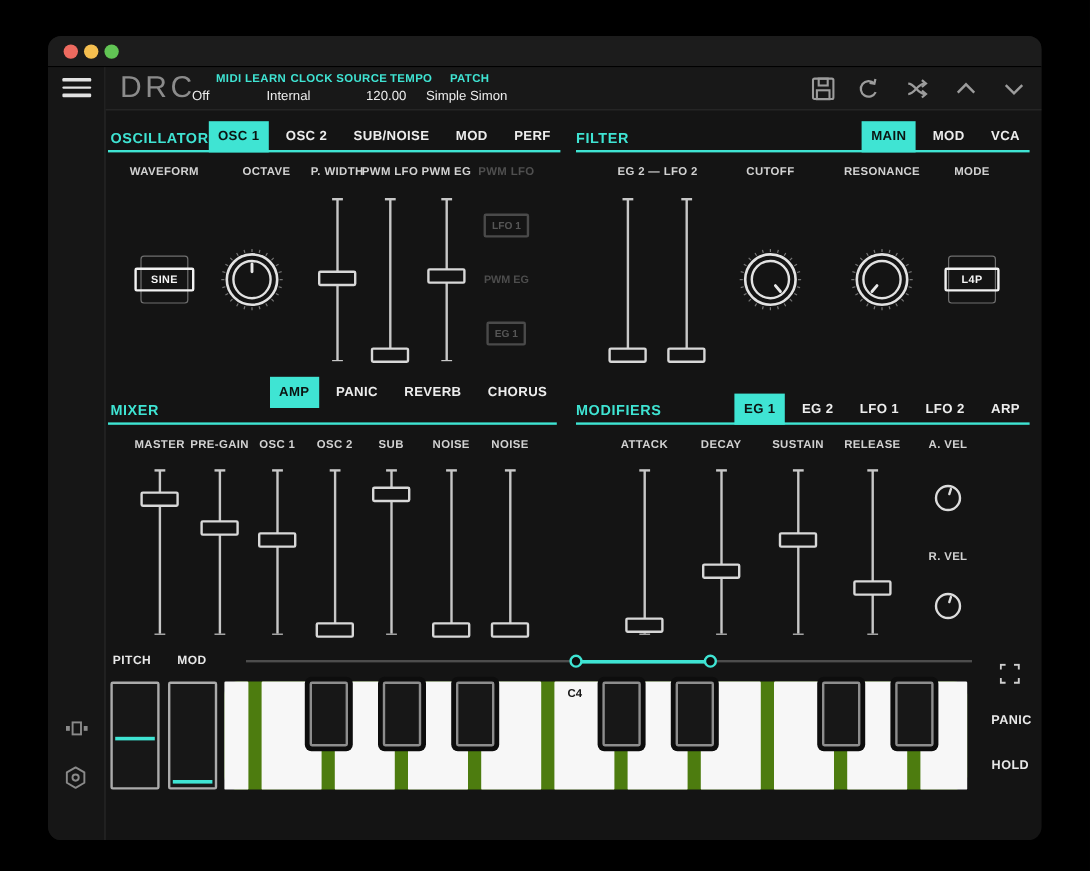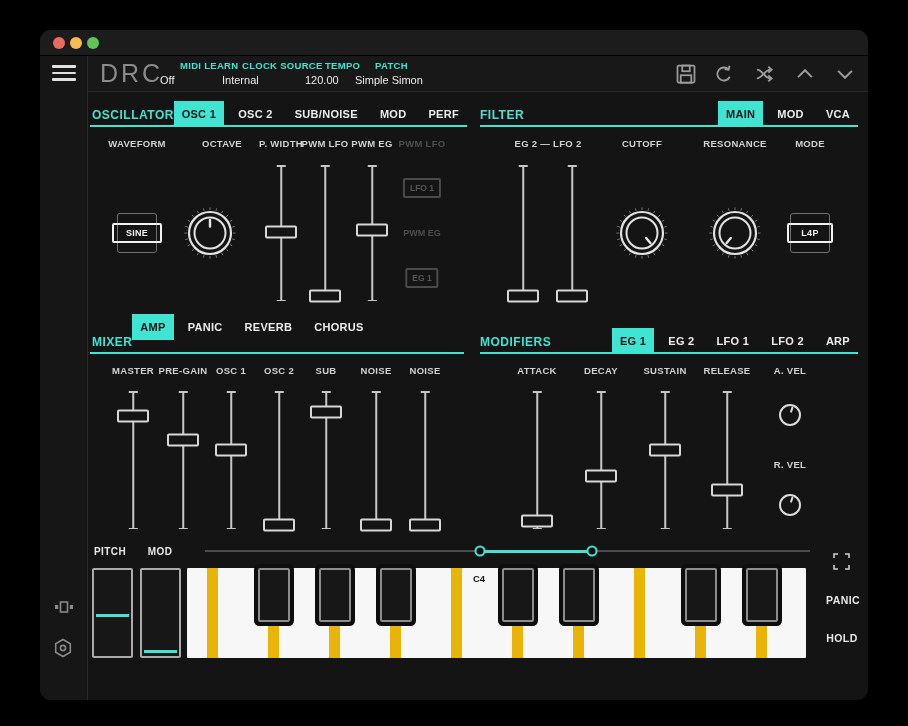--- a/index.html
+++ b/index.html
@@ -40,21 +40,21 @@
     padding:3px 5px;font-size:8.5px;font-weight:700;color:#565656;cursor:pointer;background:#141414;}
   .sel-text{position:absolute;transform:translate(-50%,-50%);font-size:9px;font-weight:700;color:#4d4d4d;white-space:nowrap;}
   .knob{position:absolute;transform:translate(-50%,-50%);cursor:pointer;}
   .perf-label{position:absolute;transform:translate(-50%,-50%);font-size:10px;font-weight:700;color:#e8e8e8;letter-spacing:.4px;}
   .wheel{position:absolute;background:#171717;border:2px solid #ababab;border-radius:2px;box-sizing:border-box;cursor:pointer;}
   .wheel-line{position:absolute;left:2px;right:2px;height:3px;background:#3fe4d3;}
   #range-line{position:absolute;height:2px;background:#4d4d4d;}
   #range-active{position:absolute;height:3px;background:#3fe4d3;}
   .range-handle{position:absolute;width:11px;height:11px;border:2px solid #3fe4d3;border-radius:50%;
     background:#0d0d0d;transform:translate(-50%,-50%);box-sizing:border-box;cursor:pointer;}
-  #keyboard-bg{position:absolute;background:#eab308;border-radius:11px;}
+  #keyboard-bg{position:absolute;background:#4d7c0f;border-radius:11px;}
   .white-key{position:absolute;background:#f7f7f7;border-radius:1px;cursor:pointer;}
   .black-key{position:absolute;background:#171717;border:2px solid #8d8d8d;border-radius:2px;
     box-shadow:0 0 0 4px #0d0d0d;box-sizing:border-box;cursor:pointer;}
   .key-label{position:absolute;left:11px;top:5px;font-size:9.5px;font-weight:700;color:#161616;}
   .rail-label{position:absolute;transform:translate(-50%,-50%);font-size:10.5px;font-weight:700;color:#e8e8e8;
     letter-spacing:.4px;cursor:pointer;}
   .side-icon{position:absolute;cursor:pointer;}
 </style>
 </head>
 <body>
@@ -254,21 +254,21 @@
           <line x1="21.047161962642022" y1="4.783705995351429" x2="20.37423244537547" y2="2.272298846999849" stroke="#757575" stroke-width="1"></line>
           <circle cx="27" cy="27" r="21" fill="none" stroke="#e2e2e2" stroke-width="2.2"></circle>
           <circle cx="27" cy="27" r="15.5" fill="none" stroke="#e2e2e2" stroke-width="2"></circle>
           <line x1="22.821880537037494" y1="31.97928888027336" x2="18.643761074074988" y2="36.95857776054672" stroke="#e8e8e8" stroke-width="2.4" stroke-linecap="round"></line>
         </svg></div>
       <div class="col-label" style="left: 770px; top: 108px;">MODE</div>
       <div class="ctl-button" style="left: 770px; top: 203px;">
         <div class="ctl-button-inner">L4P</div>
       </div>
       <div class="sec-title" style="left: 52px; top: 305px;">MIXER</div>
-      <div class="tabs" style="top: 284px; left: 0px; width: 424px; justify-content: center;">
+      <div class="tabs" style="top: 284px; left: 0px; width: 424px; justify-content: flex-end;">
         <div class="tab active">AMP</div>
         <div class="tab">PANIC</div>
         <div class="tab">REVERB</div>
         <div class="tab">CHORUS</div>
       </div>
       <div class="underline" style="left: 50px; top: 322px; width: 374px;"></div>
       <div class="col-label" style="left: 93px; top: 335px;">MASTER</div>
       <div class="slider-track" style="left: 93px; top: 362px; height: 136px;"></div>
       <div class="slider-handle" style="left: 93px; top: 386.48px;"></div>
       <div class="col-label" style="left: 143px; top: 335px;">PRE-GAIN</div>

